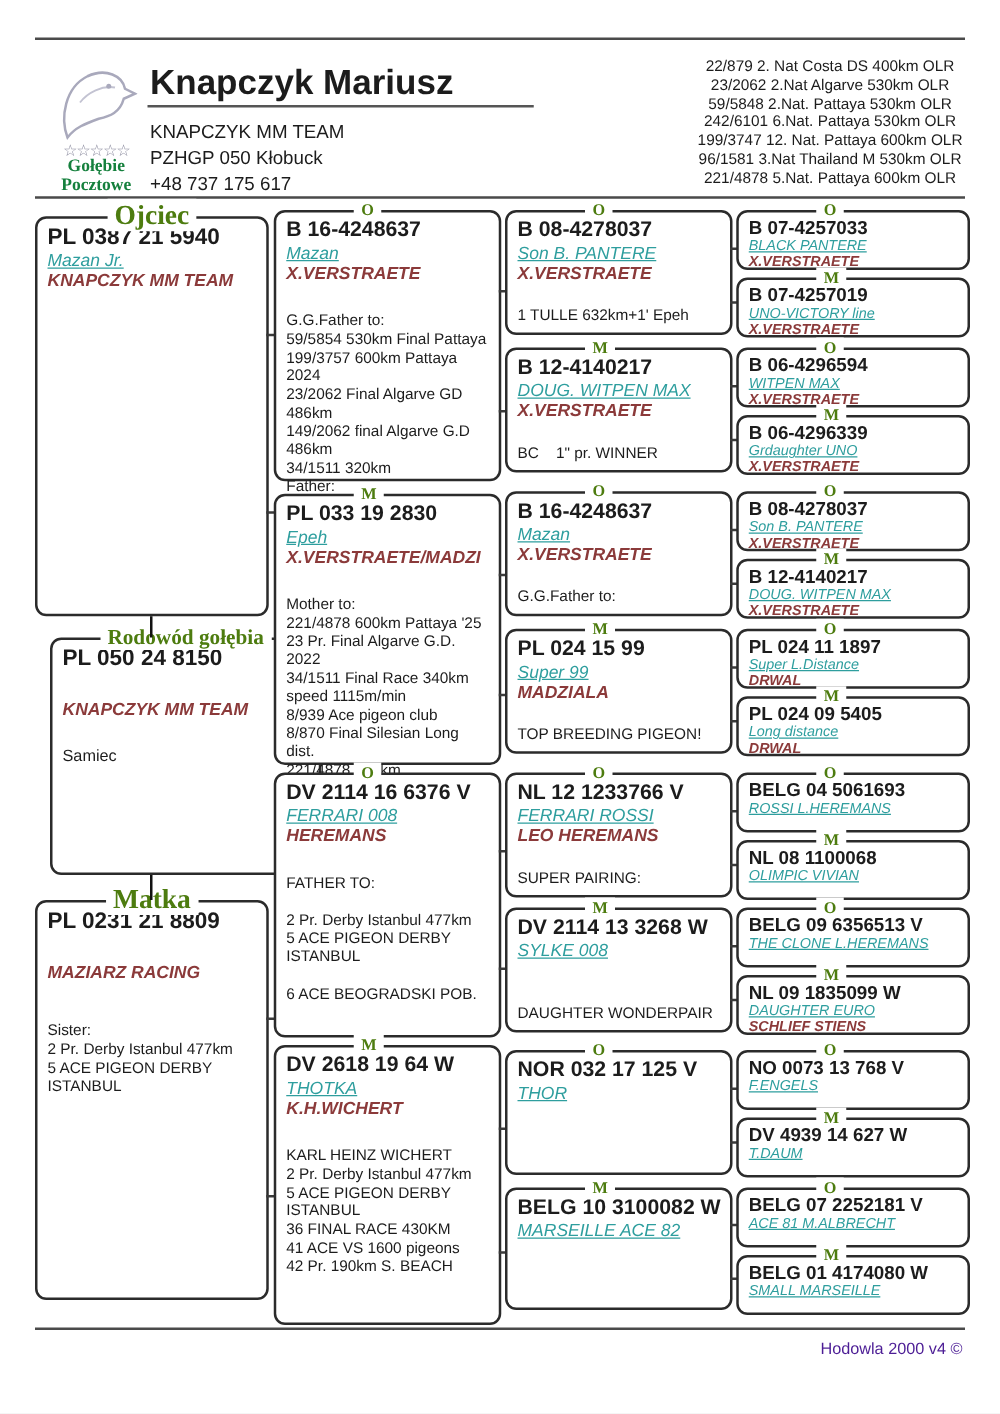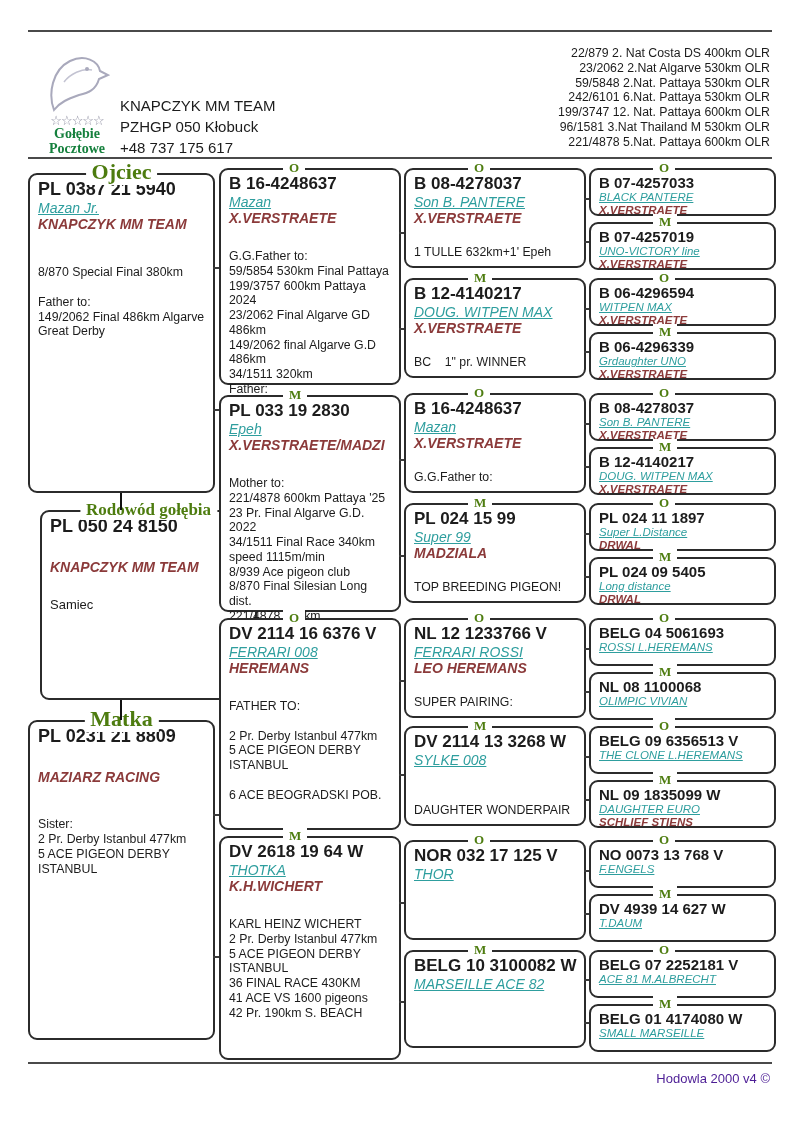--- a/index.html
+++ b/index.html
@@ -7,21 +7,21 @@
         font-family:"Liberation Sans",sans-serif;color:#1c1c1c;overflow:hidden;}
   .hline{position:absolute;left:28px;width:744px;height:0;border-top:2px solid #4a4a4a;}
   
   .logo{position:absolute;left:38px;top:52px;width:78px;text-align:center;}
   .logo svg{display:block;margin:0 auto;}
   .logo .stars{font-size:13px;color:#8d8da0;letter-spacing:-1px;line-height:1;}
   .logo .lt{font-family:"Liberation Serif",serif;font-weight:bold;font-size:14px;color:#15803d;line-height:1.05;}
   .htitle{position:absolute;left:118px;top:50px;font-size:28px;font-weight:bold;
           border-bottom:2px solid #555;padding:0 64px 2px 2px;white-space:nowrap;}
   .hsub{position:absolute;left:120px;top:95px;font-size:15px;line-height:1.4;}
-  .achv{position:absolute;right:30px;top:46px;text-align:right;font-size:12.5px;line-height:1.24;color:#222;}
+  .achv{position:absolute;right:30px;top:46px;text-align:center;font-size:12.5px;line-height:1.24;color:#222;}
   
   .grid{position:absolute;left:28px;top:165px;width:748px;height:900px;}
   .pbox{position:absolute;border:2px solid #2b2b2b;border-radius:9px;background:#fff;
         padding:4px 8px;box-sizing:border-box;display:flex;flex-direction:column;}
   .legend{position:absolute;background:#fff;padding:0 6px;font-family:"Liberation Serif",serif;
           font-weight:bold;white-space:nowrap;color:#4d7c0f;}
   .legend.big{font-size:22px;top:-16px;left:50%;transform:translateX(-50%);}
   .legend.med{font-size:17px;top:-12px;left:50%;transform:translateX(-50%);}
   .legend.sex{font-size:13px;top:-10px;left:62px;}
   .ring{font-weight:bold;font-size:17px;line-height:1.15;white-space:nowrap;}
@@ -55,20 +55,21 @@
         <path d="M10 58 C4 42 8 18 26 9 C41 2 54 9 56 19 L64 23 L55 27 C52 38 44 41 35 43 C24 47 16 50 10 58 Z" fill="none" stroke="#a9a9bc" stroke-width="2"></path>
         <path d="M20 30 C26 22 38 16 48 18" fill="none" stroke="#c3c3d2" stroke-width="1.5"></path>
         <circle cx="43" cy="17" r="2" fill="#a9a9bc"></circle>
       </svg>
     </span>
     <div class="stars">☆☆☆☆☆</div>
     <div class="lt">Gołębie</div>
     <div class="lt">Pocztowe</div>
   </div>
 
+  <div class="htitle">Knapczyk Mariusz</div>
   <div class="hsub">
     <div>KNAPCZYK MM TEAM</div>
     <div>PZHGP 050 Kłobuck</div>
     <div>+48 737 175 617</div>
   </div>
 
   <div class="achv notes" style="margin-top:0">22/879 2. Nat Costa DS 400km OLR
 23/2062  2.Nat  Algarve 530km OLR
 59/5848 2.Nat. Pattaya 530km OLR
 242/6101 6.Nat. Pattaya 530km OLR
@@ -76,25 +77,20 @@
 96/1581 3.Nat Thailand M 530km OLR
 221/4878 5.Nat. Pattaya 600km OLR</div>
 
   <div class="grid">
 
     <div class="pbox kids" style="left:0;top:8px;width:187px;height:320px">
       <span class="legend big">Ojciec</span>
       <div class="ring r1">PL 0387 21 5940</div>
       <div class="pname">Mazan Jr.</div>
       <div class="strain">KNAPCZYK MM TEAM</div>
-      <div class="notes gap30">8/870 Special Final 380km
-
-Father to:
-149/2062 Final 486km Algarve
-Great Derby</div>
     </div>
 
     <div class="pbox" style="left:12px;top:345px;width:217px;height:190px">
       <span class="legend med">Rodowód gołębia</span>
       <div class="ring r1">PL 050 24 8150</div>
       <div class="strain gap20">KNAPCZYK MM TEAM</div>
       <div class="note-samiec">Samiec</div>
     </div>
 
     <div class="pbox kids" style="left:0;top:555px;width:187px;height:320px">

